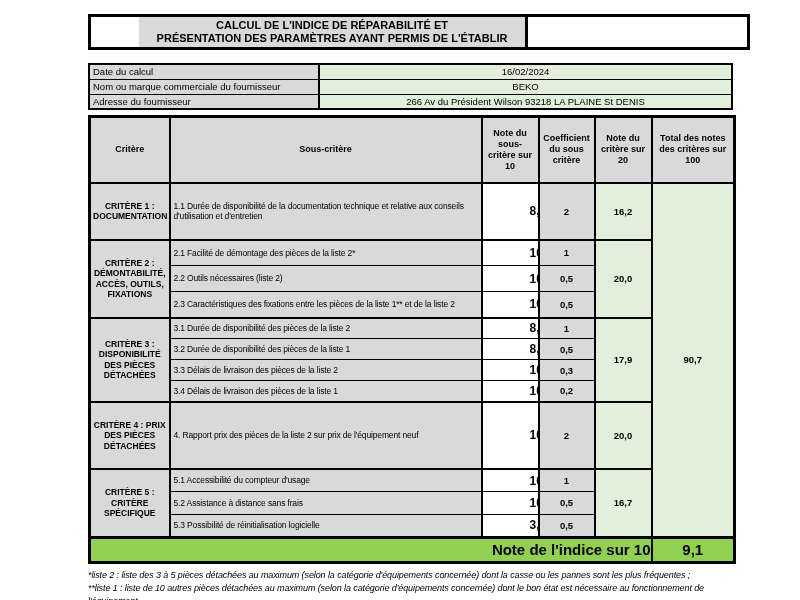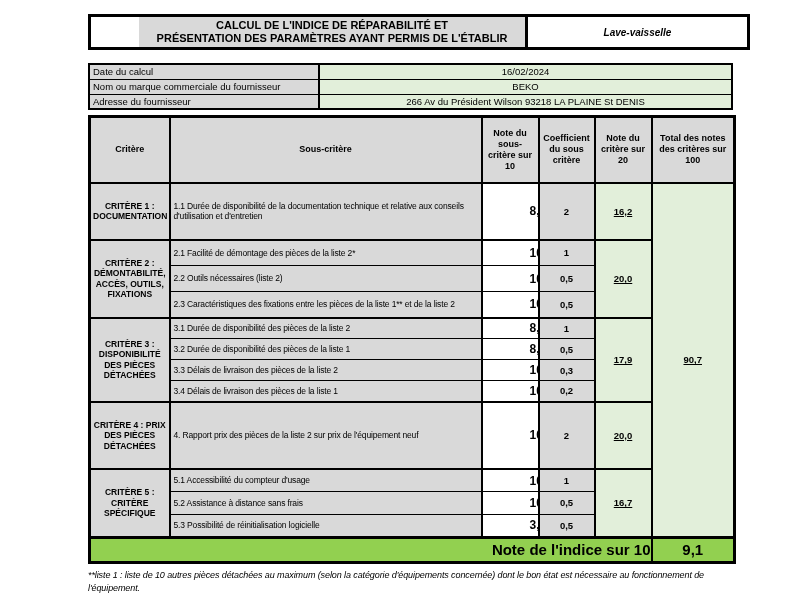--- a/index.html
+++ b/index.html
@@ -125,21 +125,20 @@
     text-align: left;
     padding: 1px 3px;
   }
   td.score { background: #fff; font-weight: bold; font-size: 12px; text-align: center; padding-left: 47px; }
   td.coef  { background: var(--c-gray); font-weight: bold; font-size: 9.5px; text-align: center; }
   td.note20, td.total {
     background: var(--c-green-light);
     font-weight: bold;
     font-size: 9.5px;
     text-align: center;
-    text-decoration: underline;
   }
   tbody.final-body td {
     border-top: 3px solid var(--c-border);
     background: var(--c-green-bright);
     height: 25px;
   }
   td.final-label {
     text-align: right;
     font-weight: bold;
     font-size: 15px;
@@ -166,23 +165,20 @@
 </style>
 </head>
 <body>
 
 <div id="page">
 
   <div class="header-band">
     <div class="title-box">
       <div>CALCUL DE L'INDICE DE RÉPARABILITÉ ET</div>
       <div>PRÉSENTATION DES PARAMÈTRES AYANT PERMIS DE L'ÉTABLIR</div>
-    </div>
-    <div class="appliance-box">
-      <span>Lave-vaisselle</span>
     </div>
   </div>
 
 
   <table class="info-table">
     <tbody id="info-body">
         <tr>
           <td class="i-label">Date du calcul</td>
           <td class="i-value">16/02/2024</td>
         </tr>
@@ -291,16 +287,17 @@
       </tbody>
     <tbody class="final-body">
       <tr>
         <td class="final-label" colspan="5">Note de l'indice sur 10</td>
         <td class="final-score">9,1</td>
       </tr>
     </tbody>
   </table>
 
   <div class="footnotes" id="footnotes">
+      <div>*liste 2 : liste des 3 à 5 pièces détachées au maximum (selon la catégorie d'équipements concernée) dont la casse ou les pannes sont les plus fréquentes ;</div>
       <div>**liste 1 : liste de 10 autres pièces détachées au maximum (selon la catégorie d'équipements concernée) dont le bon état est nécessaire au fonctionnement de l'équipement.</div>
     </div>
 
 </div>
 
 </body></html>

